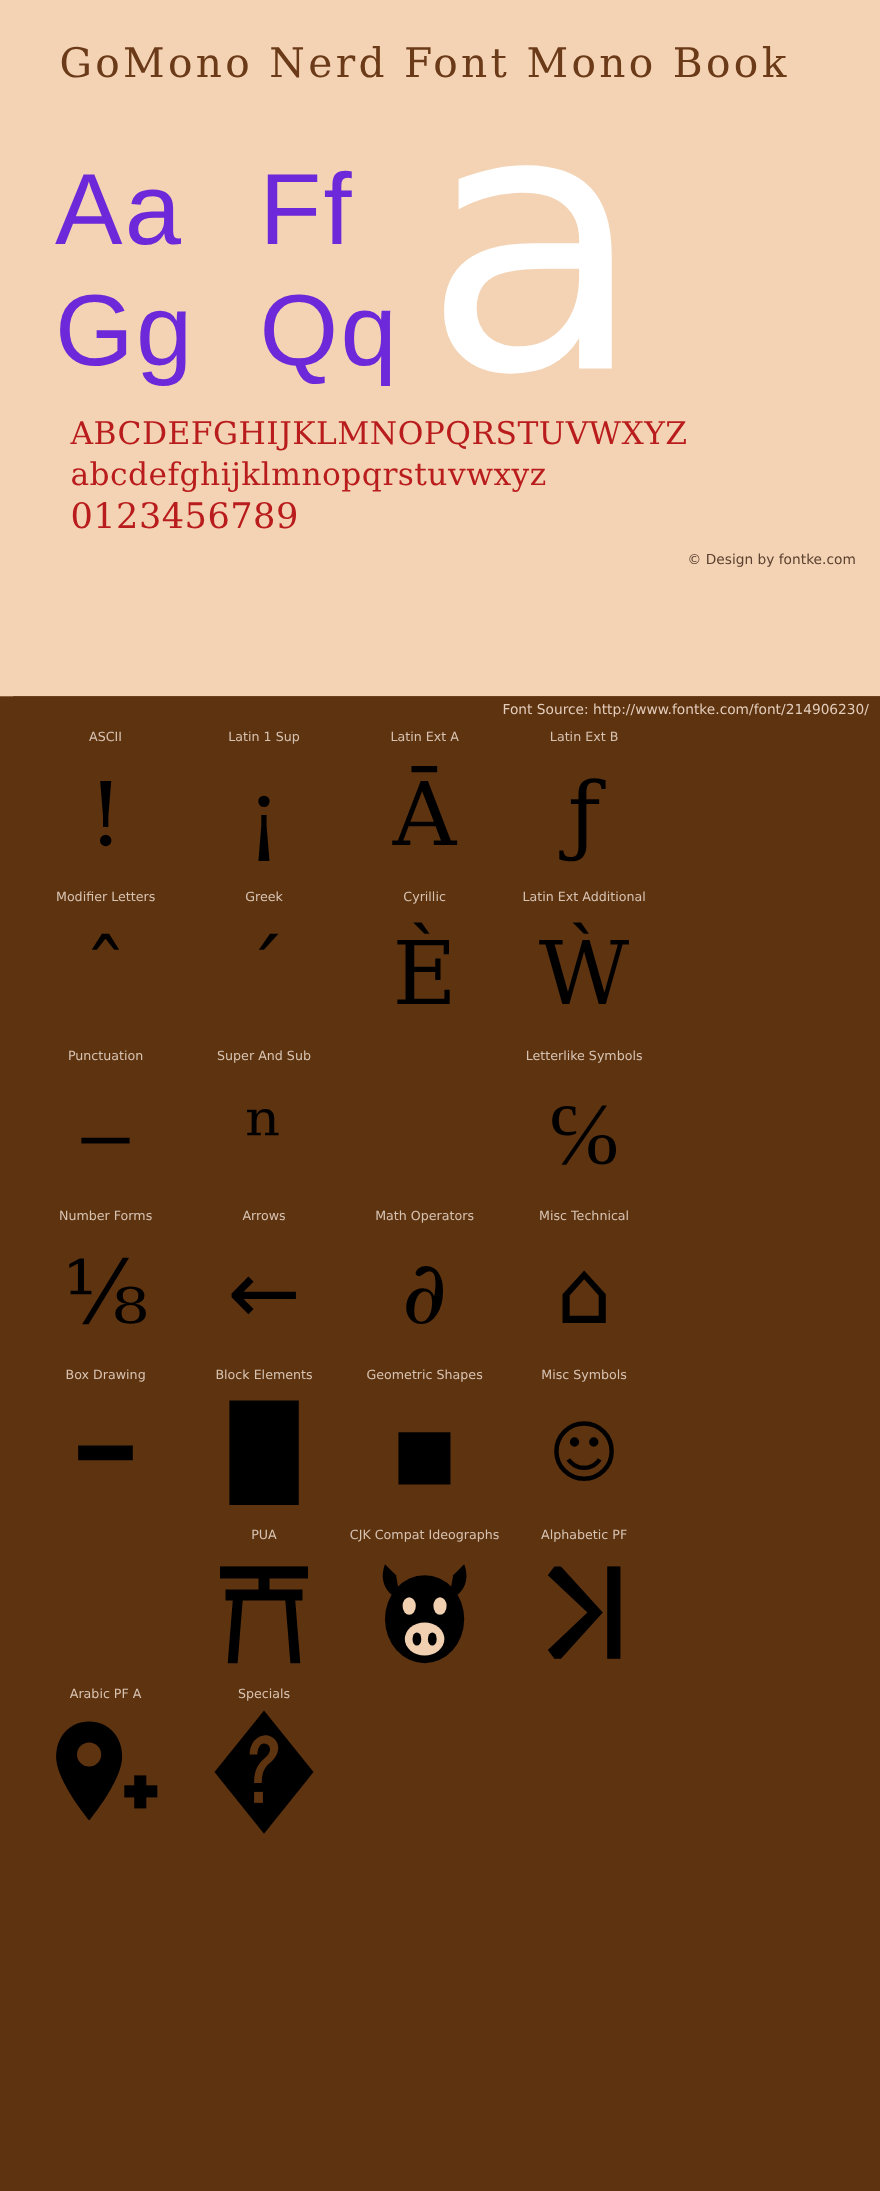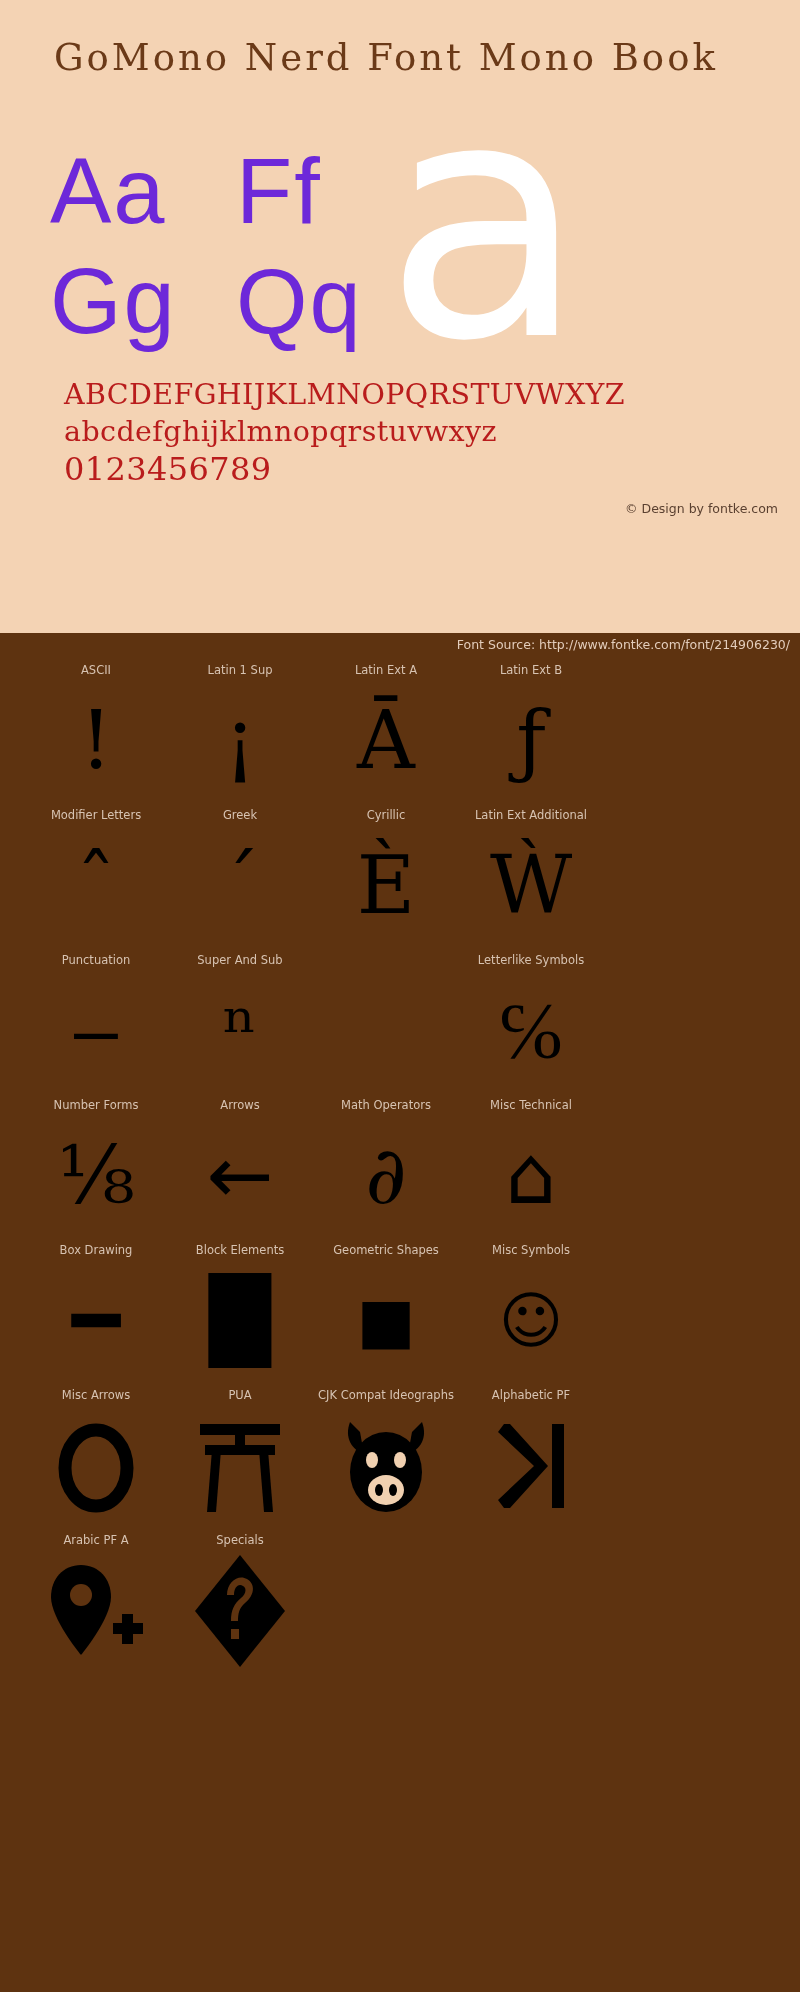--- a/index.html
+++ b/index.html
@@ -286,28 +286,20 @@
         <div class="grid-cell c2">
           <div class="block-label">Geometric Shapes</div>
           <div class="block-glyph small">■</div>
         </div>
         <div class="grid-cell c3">
           <div class="block-label">Misc Symbols</div>
           <div class="block-glyph small">☺</div>
         </div>
       </div>
       <div class="grid-row">
-        <div class="grid-cell c0">
-          <div class="block-label">Misc Arrows</div>
-          <div class="svg-glyph">
-            <svg width="110" height="128" viewBox="0 0 110 128">
-              <ellipse cx="55" cy="66" rx="31" ry="38" fill="none" stroke="#000" stroke-width="13"></ellipse>
-            </svg>
-          </div>
-        </div>
         <div class="grid-cell c1">
           <div class="block-label">PUA</div>
           <div class="svg-glyph">
             <svg width="110" height="128" viewBox="0 0 110 128">
               <rect x="15" y="22" width="80" height="11" fill="#000"></rect>
               <rect x="20" y="43" width="70" height="10" fill="#000"></rect>
               <rect x="50" y="26" width="10" height="22" fill="#000"></rect>
               <polygon points="27,48 36,48 31,110 22,110" fill="#000"></polygon>
               <polygon points="74,48 83,48 88,110 79,110" fill="#000"></polygon>
             </svg>

